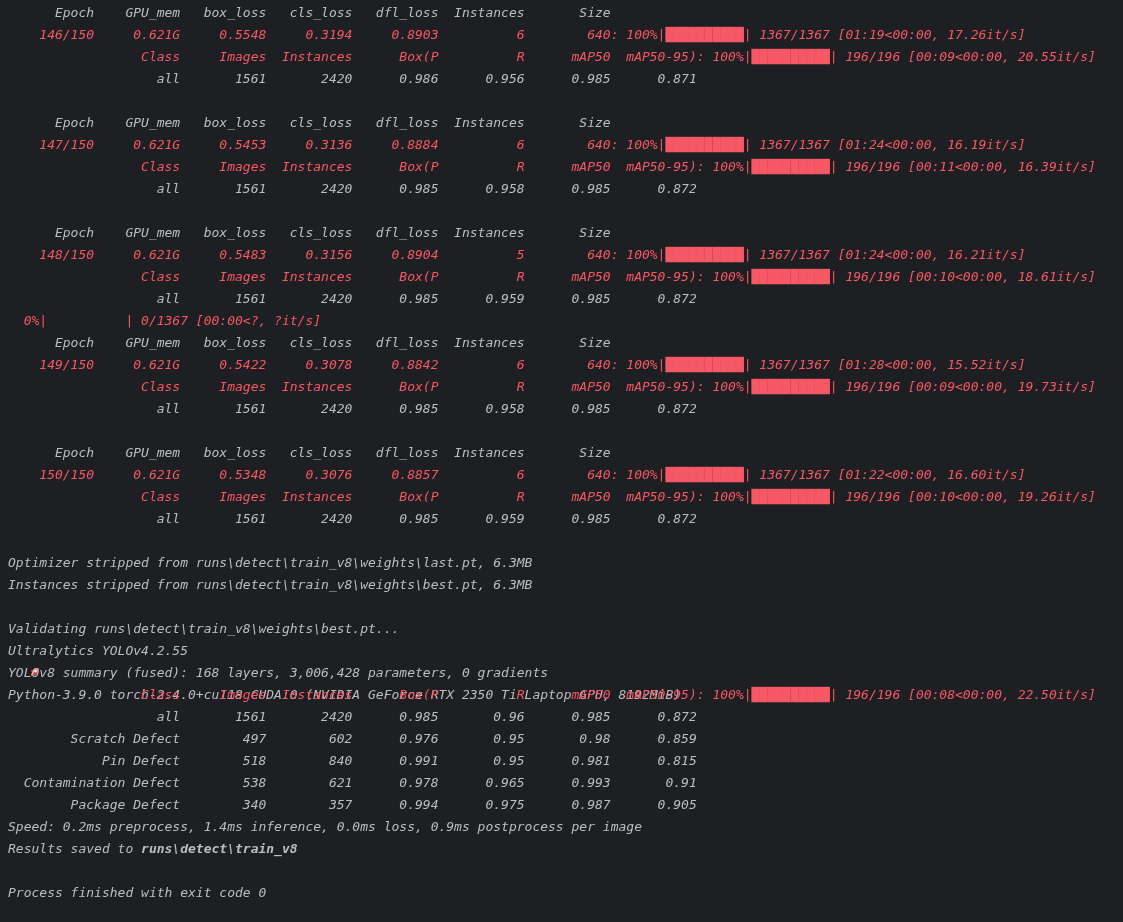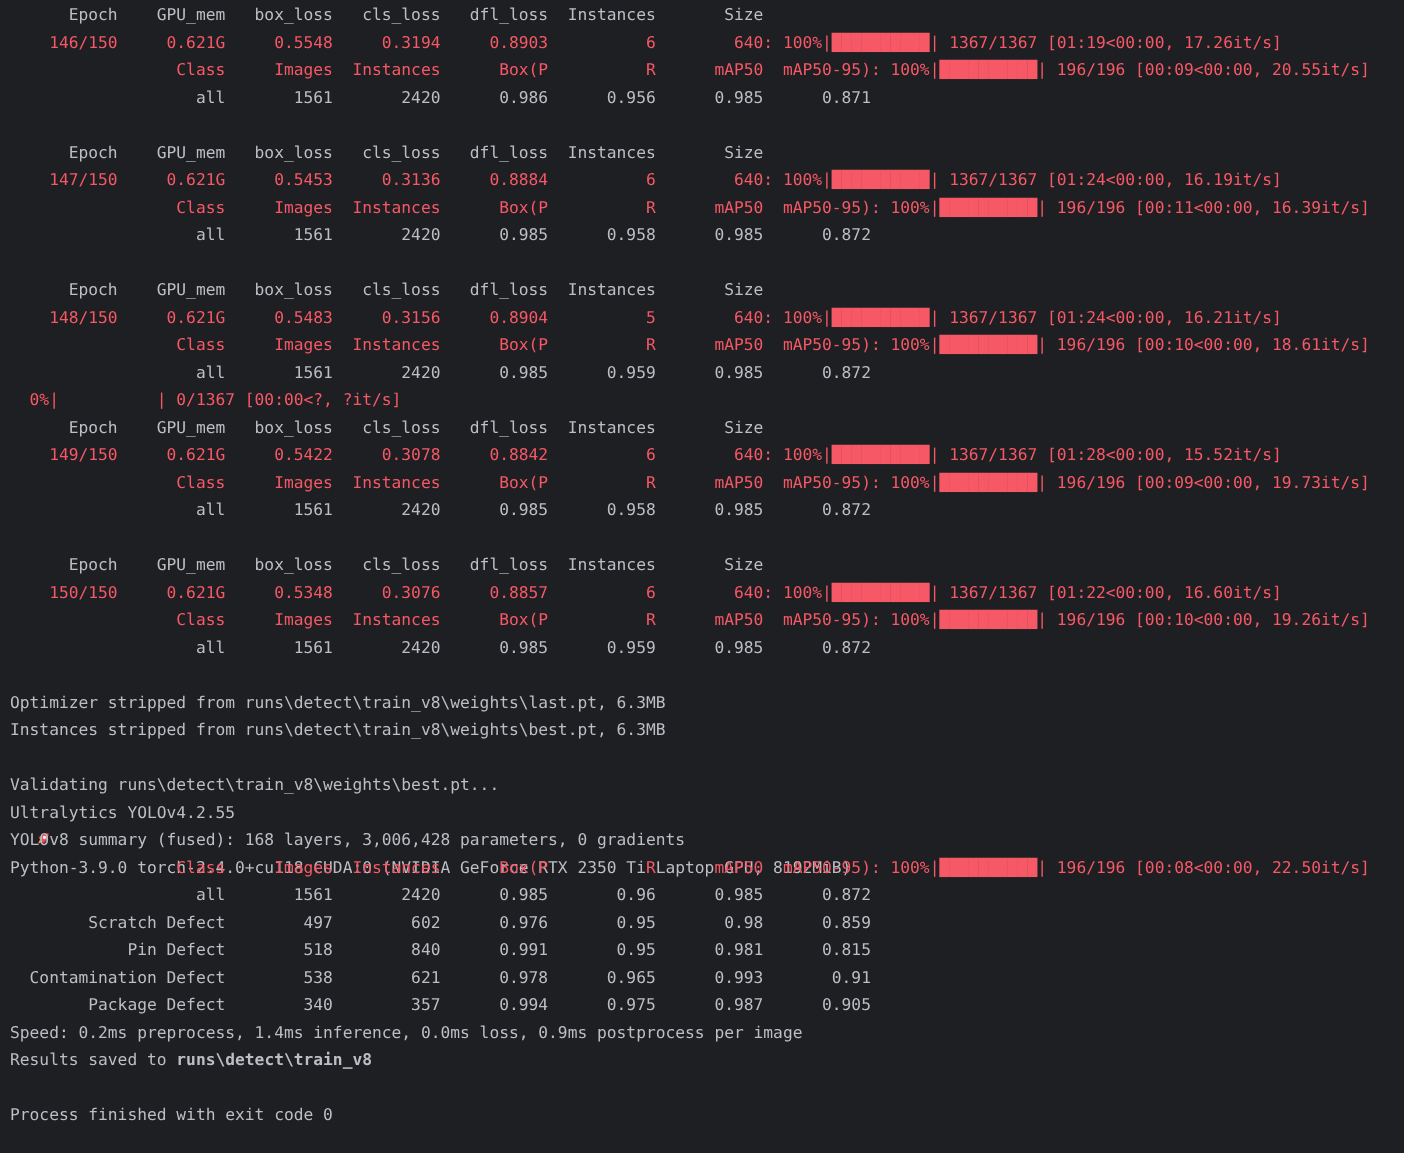--- a/index.html
+++ b/index.html
@@ -14,20 +14,21 @@
     padding:2px 0 0 8px;
     box-sizing:border-box;
     font-size:13px;
     line-height:22px;
   }
   .line{
     height:22px;
     white-space:pre;
     font-size:13px;
     line-height:22px;
+    font-style:italic;
   }
   .fg{color:var(--fg,#bcbec4);}
   .red{color:var(--red,#f65866);}
   .b{font-weight:bold;text-align:center;}
   .rocket{
     display:inline-block;
     width:15px;height:14px;
     vertical-align:-2px;
     margin:0 3px;
   }

